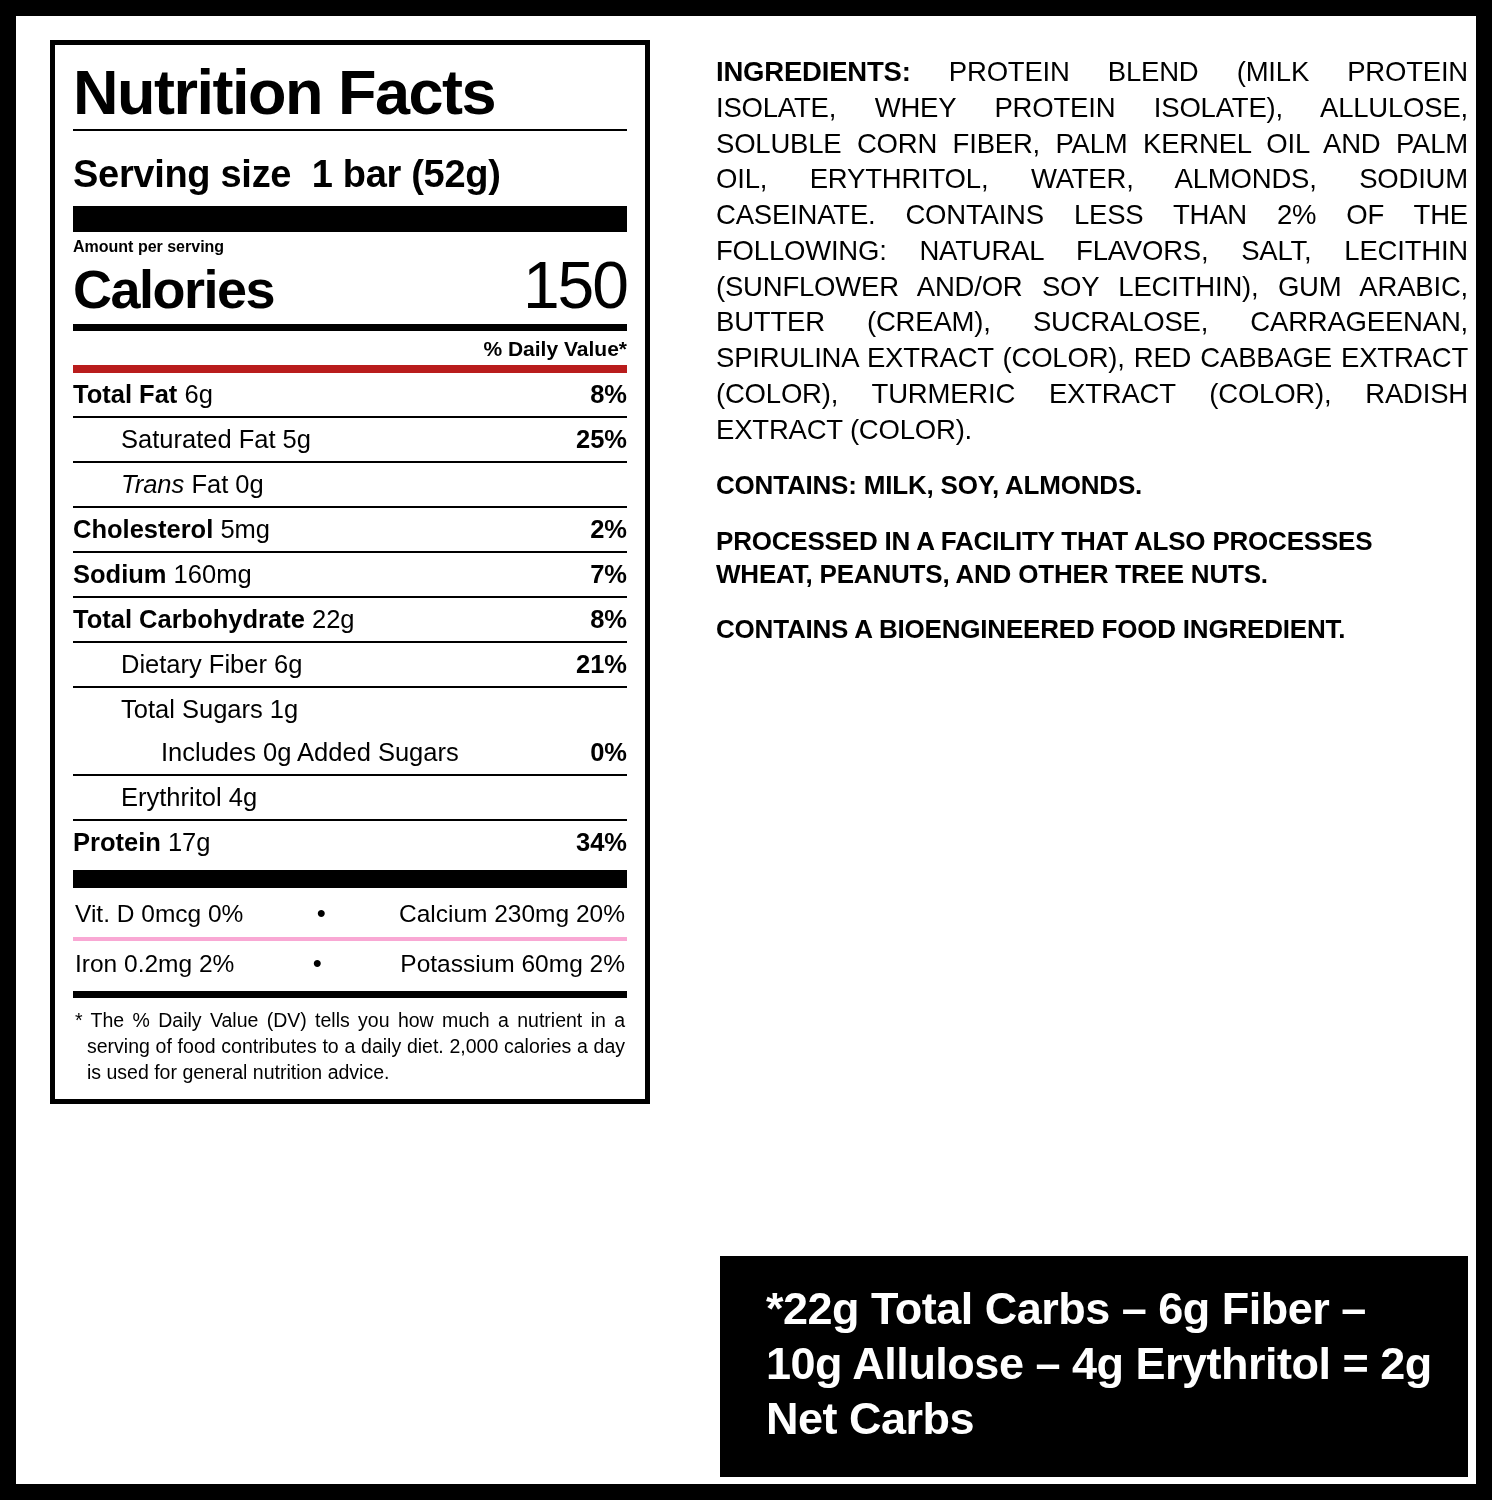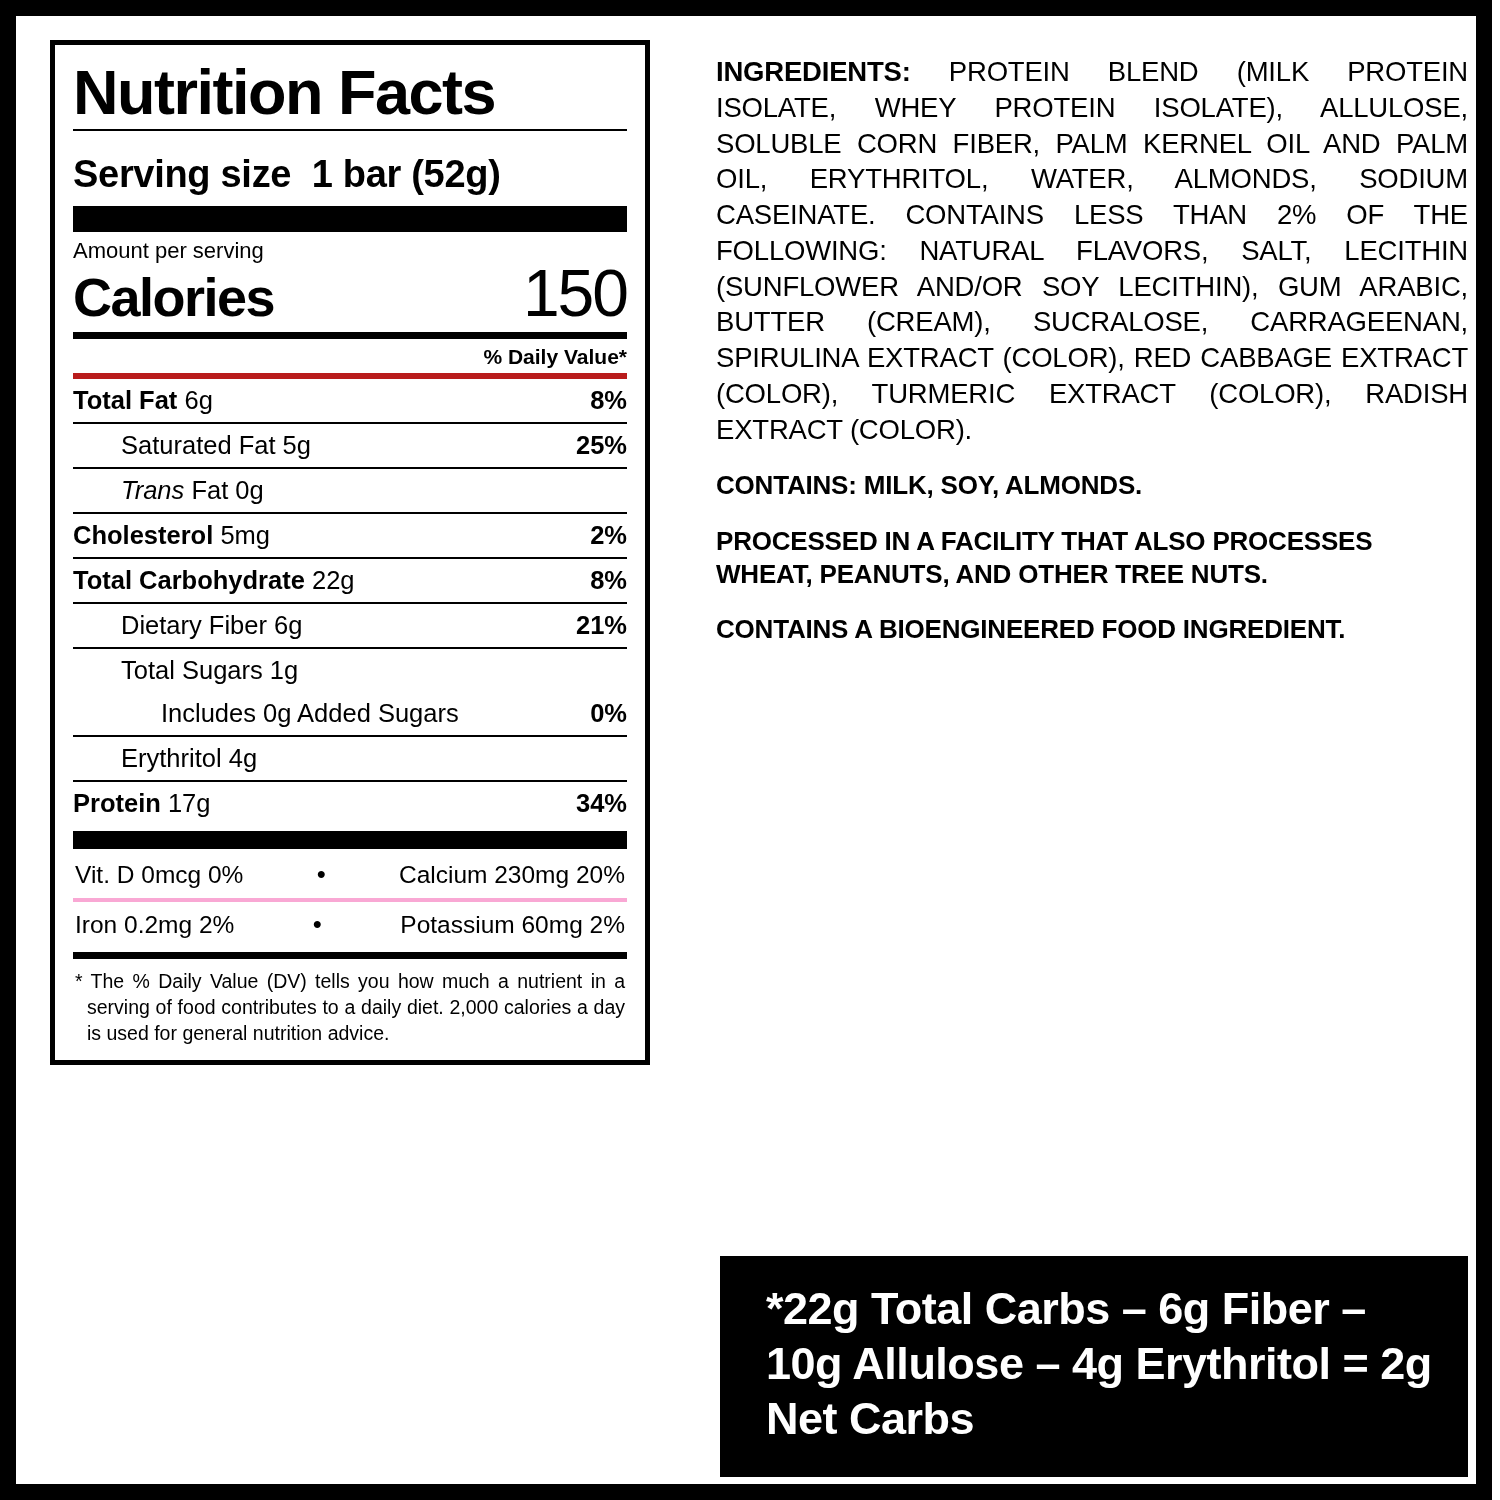--- a/index.html
+++ b/index.html
@@ -48,22 +48,22 @@
   .rule-7 { border-bottom: 7px solid #000; margin: 6px 0; }
 
   .serving {
     font-weight: bold;
     font-size: 38px;
     letter-spacing: -0.3px;
     margin: 22px 0 10px 0;
     white-space: nowrap;
   }
   .amount-per {
-    font-weight: normal;
-    font-size: 22px;
+    font-weight: bold;
+    font-size: 16px;
     margin: 6px 0 0 0;
   }
   .cal-row {
     display: flex;
     align-items: flex-end;
     justify-content: space-between;
     margin: -4px 0 0 0;
   }
   .cal-label {
     font-weight: bold;
@@ -84,21 +84,21 @@
     margin: 6px 0 4px 0;
   }
   .nf-row {
     display: flex;
     justify-content: space-between;
     align-items: baseline;
     font-size: 25.5px;
     padding: 7px 0 7px 0;
     border-top: 2px solid #000;
   }
-  .nf-row.first { border-top: 6px solid #b91c1c; }
+  .nf-row.first { border-top: 8px solid #b91c1c; }
   .nf-row .lbl { white-space: nowrap; }
   .nf-row .dv { font-weight: bold; white-space: nowrap; }
   .b { font-weight: bold; }
   .ital { font-style: italic; font-weight: bold; }
   .ind1 { padding-left: 48px; }
   .ind2 { padding-left: 88px; }
 
   .vit-row {
     display: flex;
     align-items: baseline;
@@ -197,20 +197,24 @@
     <div class="nf-row">
       <span class="lbl ind1"><span class="ital" style="font-weight:normal">Trans</span> <span>Fat 0g</span></span>
       <span class="dv"></span>
     </div>
 
     <div class="nf-row">
       <span class="lbl"><span class="b">Cholesterol</span> <span>5mg</span></span>
       <span class="dv">2%</span>
     </div>
 
+    <div class="nf-row">
+      <span class="lbl"><span class="b">Sodium</span> <span>160mg</span></span>
+      <span class="dv">7%</span>
+    </div>
 
     <div class="nf-row">
       <span class="lbl"><span class="b">Total Carbohydrate</span> <span>22g</span></span>
       <span class="dv">8%</span>
     </div>
 
     <div class="nf-row">
       <span class="lbl ind1"><span>Dietary Fiber</span> <span>6g</span></span>
       <span class="dv">21%</span>
     </div>

